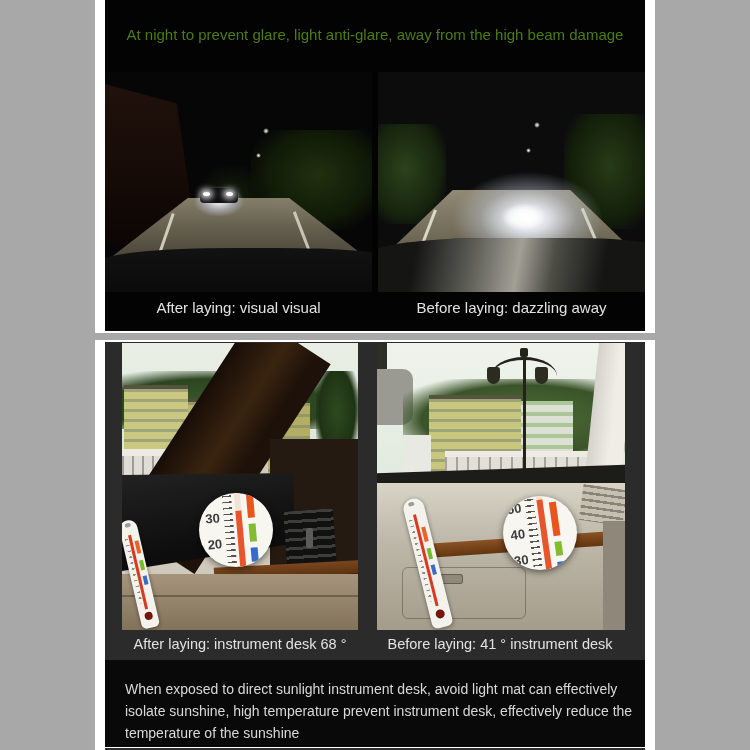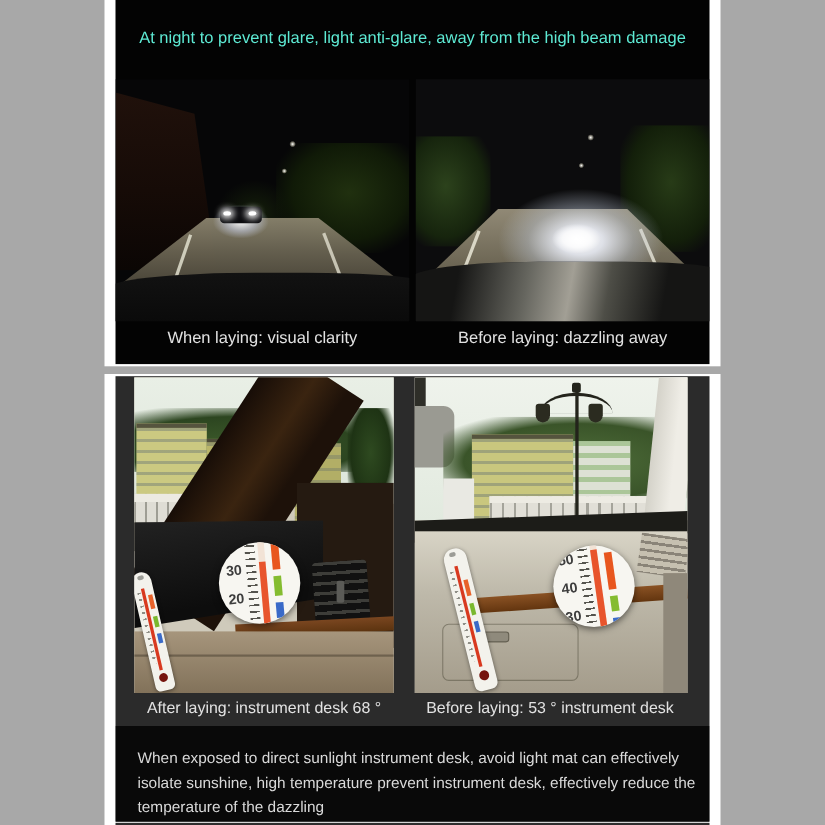--- a/index.html
+++ b/index.html
@@ -8,21 +8,21 @@
   .abs{position:absolute;}
 
   
   #block1{left:95px;top:0;width:560px;height:333px;background:#ffffff;}
   #content1{left:10px;top:0;width:540px;height:331px;background:#030303;overflow:hidden;}
   #block2{left:95px;top:340px;width:560px;height:410px;background:#ffffff;}
   #content2{left:10px;top:2px;width:540px;height:405px;background:#2b2b2b;overflow:hidden;}
   #cutstrip{left:10px;top:408px;width:540px;height:2px;background:#2e2e2e;}
 
   
-  #night-title{left:0;top:26px;width:540px;text-align:center;color:#5eead4;font-size:15px;}
+  #night-title{left:0;top:26px;width:540px;text-align:center;color:#4d7c0f;font-size:15px;}
   .night-photo{top:72px;width:267px;height:220px;background:#060607;overflow:hidden;}
   #photo-night-after{left:0;}
   #photo-night-before{left:273px;background:#0c0c0d;}
 
   .nla-building{left:0;top:12px;width:92px;height:162px;
     background:linear-gradient(180deg,#20110b 0%,#160b07 55%,#0b0604 100%);
     clip-path:polygon(0 0,78% 12%,100% 100%,0 100%);}
   .nla-trees-r{left:146px;top:58px;width:121px;height:100px;
     background:radial-gradient(ellipse at 55% 45%,#20300f 0%,#101a07 55%,rgba(8,12,4,0) 78%);}
   .nla-trees-m{left:92px;top:92px;width:70px;height:62px;
@@ -226,21 +226,21 @@
         <div class="abs lampdot nlb-d1"></div>
         <div class="abs lampdot nlb-d2"></div>
         <div class="abs nlb-glare"></div>
         <div class="abs nlb-core"></div>
         <div class="abs nlb-dash">
           <div class="abs nlb-sheen"></div>
         </div>
       </div>
 
       <div class="abs night-cap-row">
-        <div id="night-after-cap" class="abs cap">When laying: visual clarity</div>
+        <div id="night-after-cap" class="abs cap">After laying: visual visual</div>
         <div id="night-before-cap" class="abs cap">Before laying: dazzling away</div>
       </div>
     </div>
   </div>
 
   <div id="block2" class="abs">
     <div id="content2" class="abs">
 
       <div id="photo-heat-after" class="abs heat-photo">
         <div class="abs ha-sky"></div>
@@ -324,25 +324,25 @@
             <div class="abs mag-merc"></div>
             <div class="abs bar-o"></div>
             <div class="abs bar-g"></div>
             <div class="abs bar-b"></div>
           </div>
         </div>
       </div>
 
       <div class="abs heat-cap-row">
         <div id="heat-after-cap" class="abs cap">After laying: instrument desk 68 °</div>
-        <div id="heat-before-cap" class="abs cap">Before laying: 53 ° instrument desk</div>
+        <div id="heat-before-cap" class="abs cap">Before laying: 41 ° instrument desk</div>
       </div>
 
       <div id="footer-box" class="abs">
         <div class="footer-line fl2">isolate sunshine, high temperature prevent instrument desk, effectively reduce the</div>
         <div class="footer-line fl1">When exposed to direct sunlight instrument desk, avoid light mat can effectively</div>
-        <div class="footer-line fl3">temperature of the dazzling</div>
+        <div class="footer-line fl3">temperature of the sunshine</div>
       </div>
     </div>
     <div id="cutstrip" class="abs"></div>
   </div>
 
 </div>
 
 </body></html>

